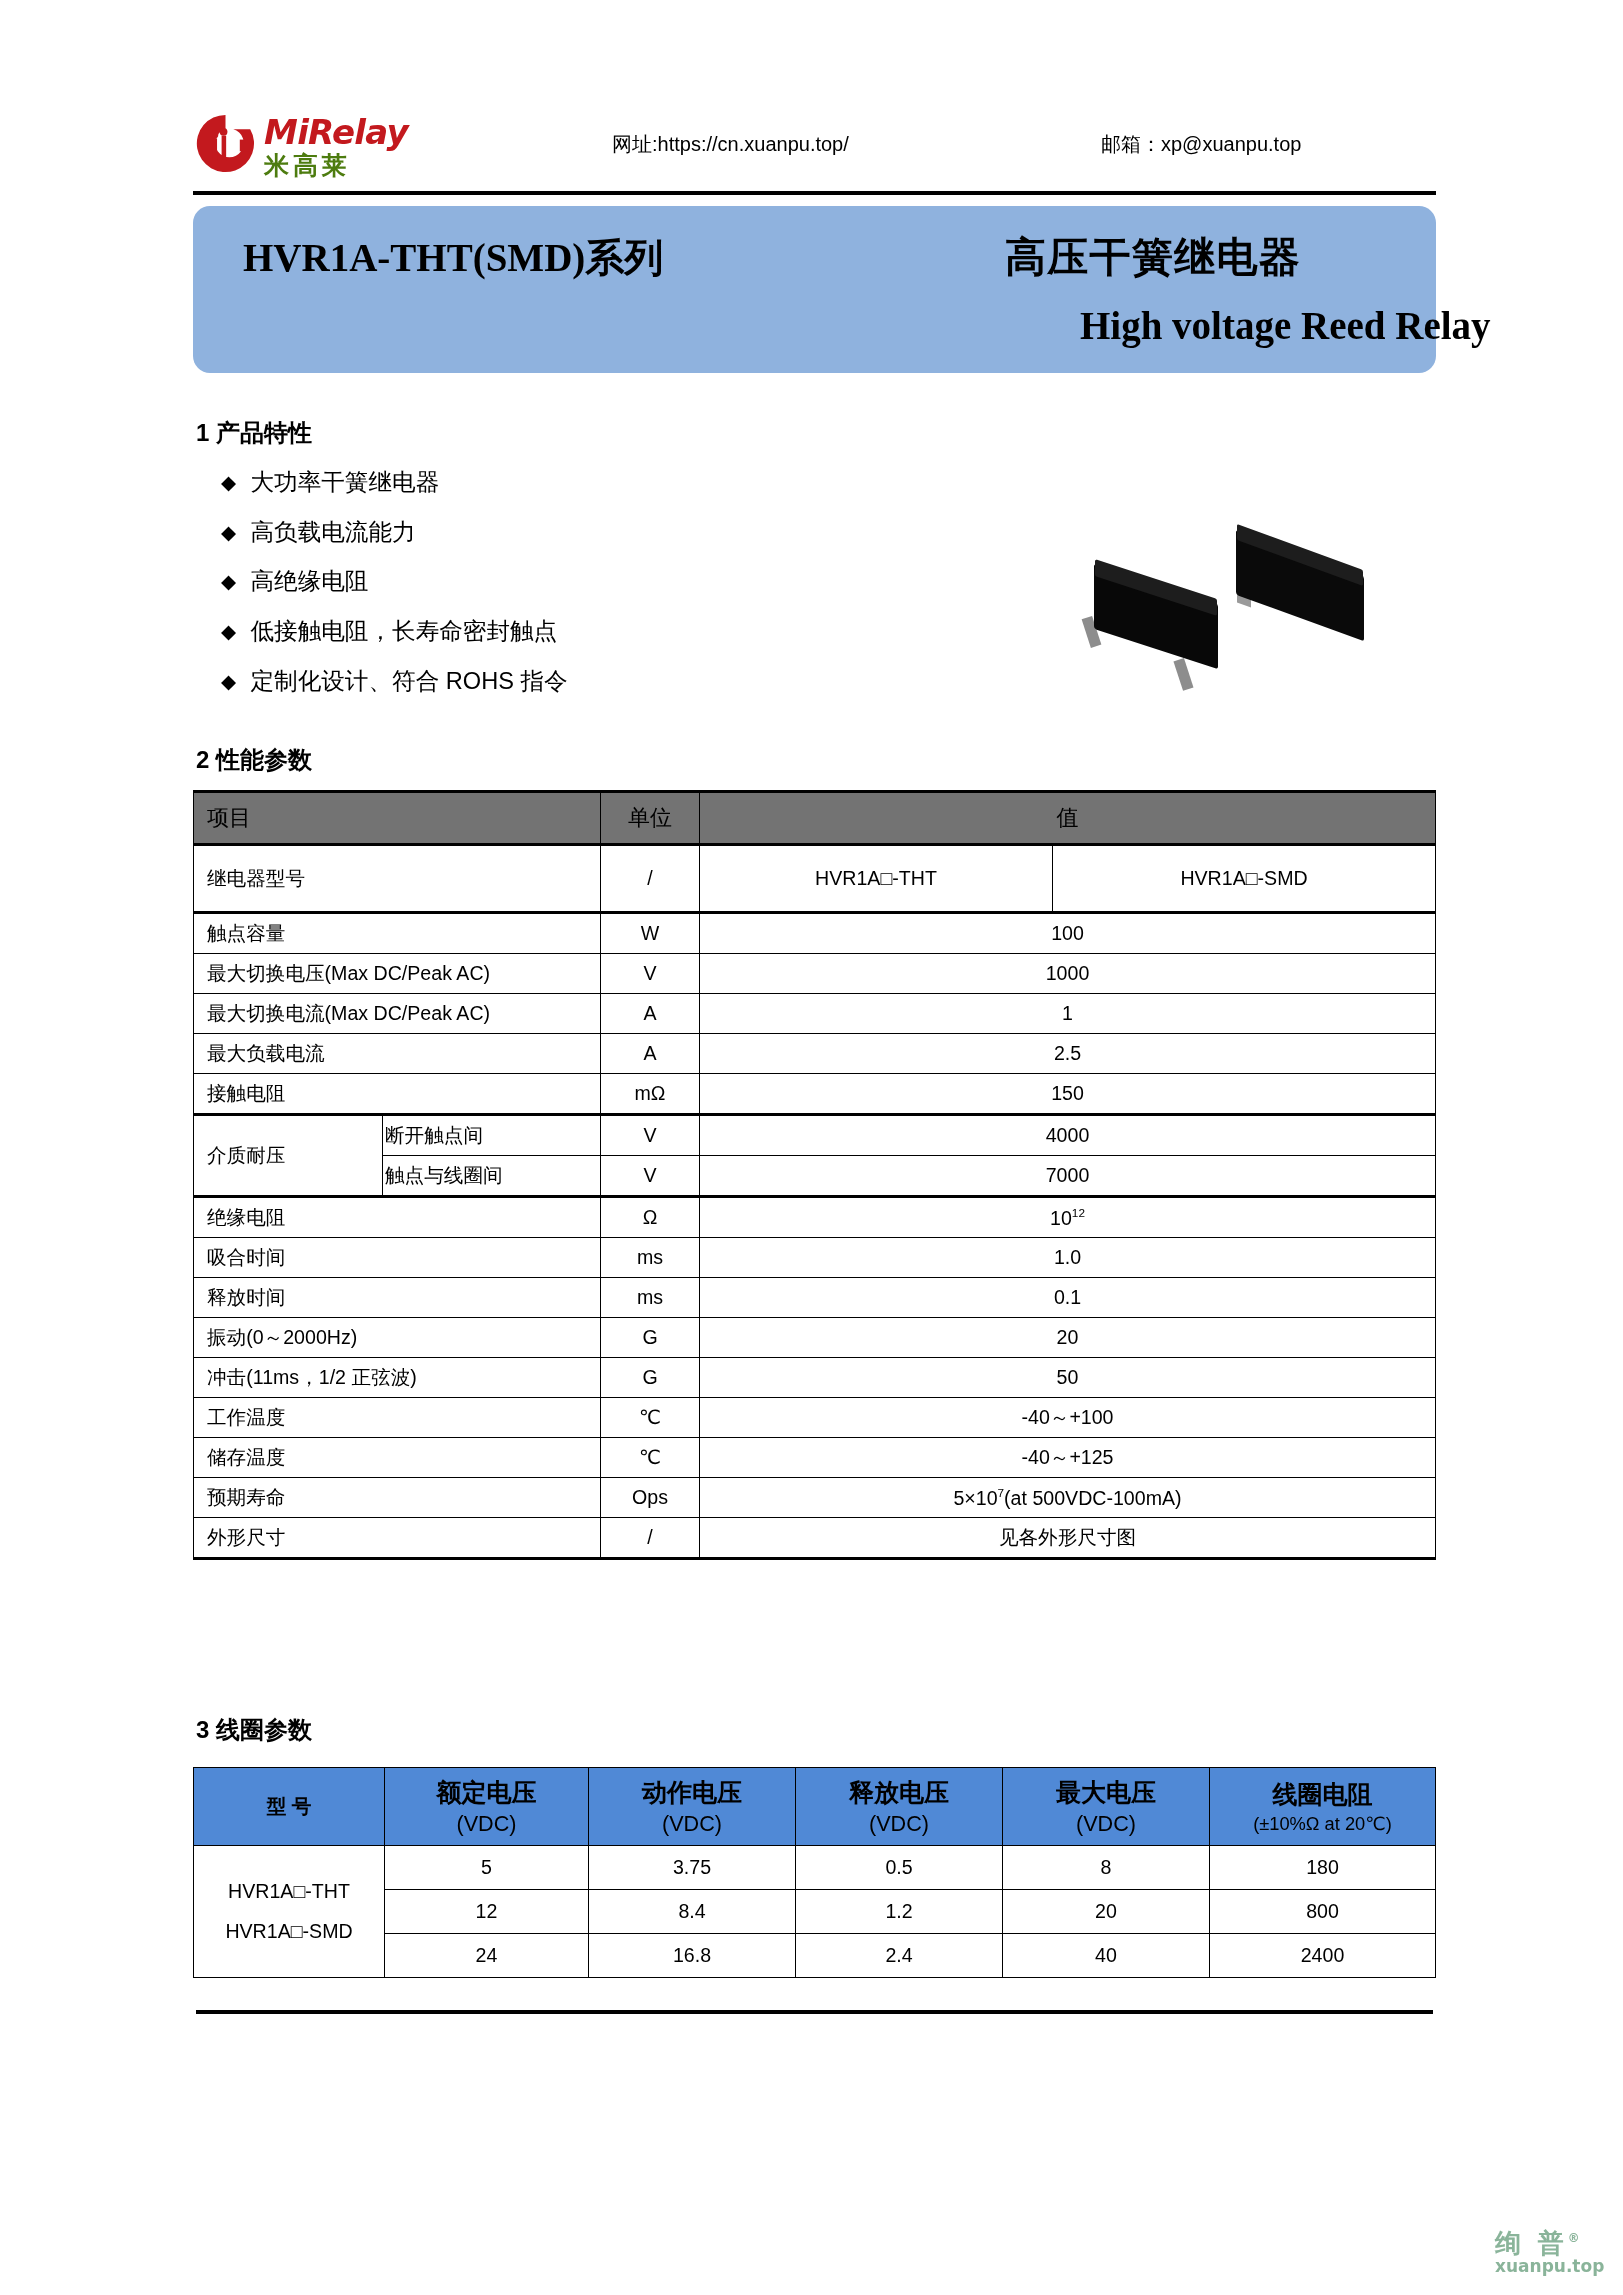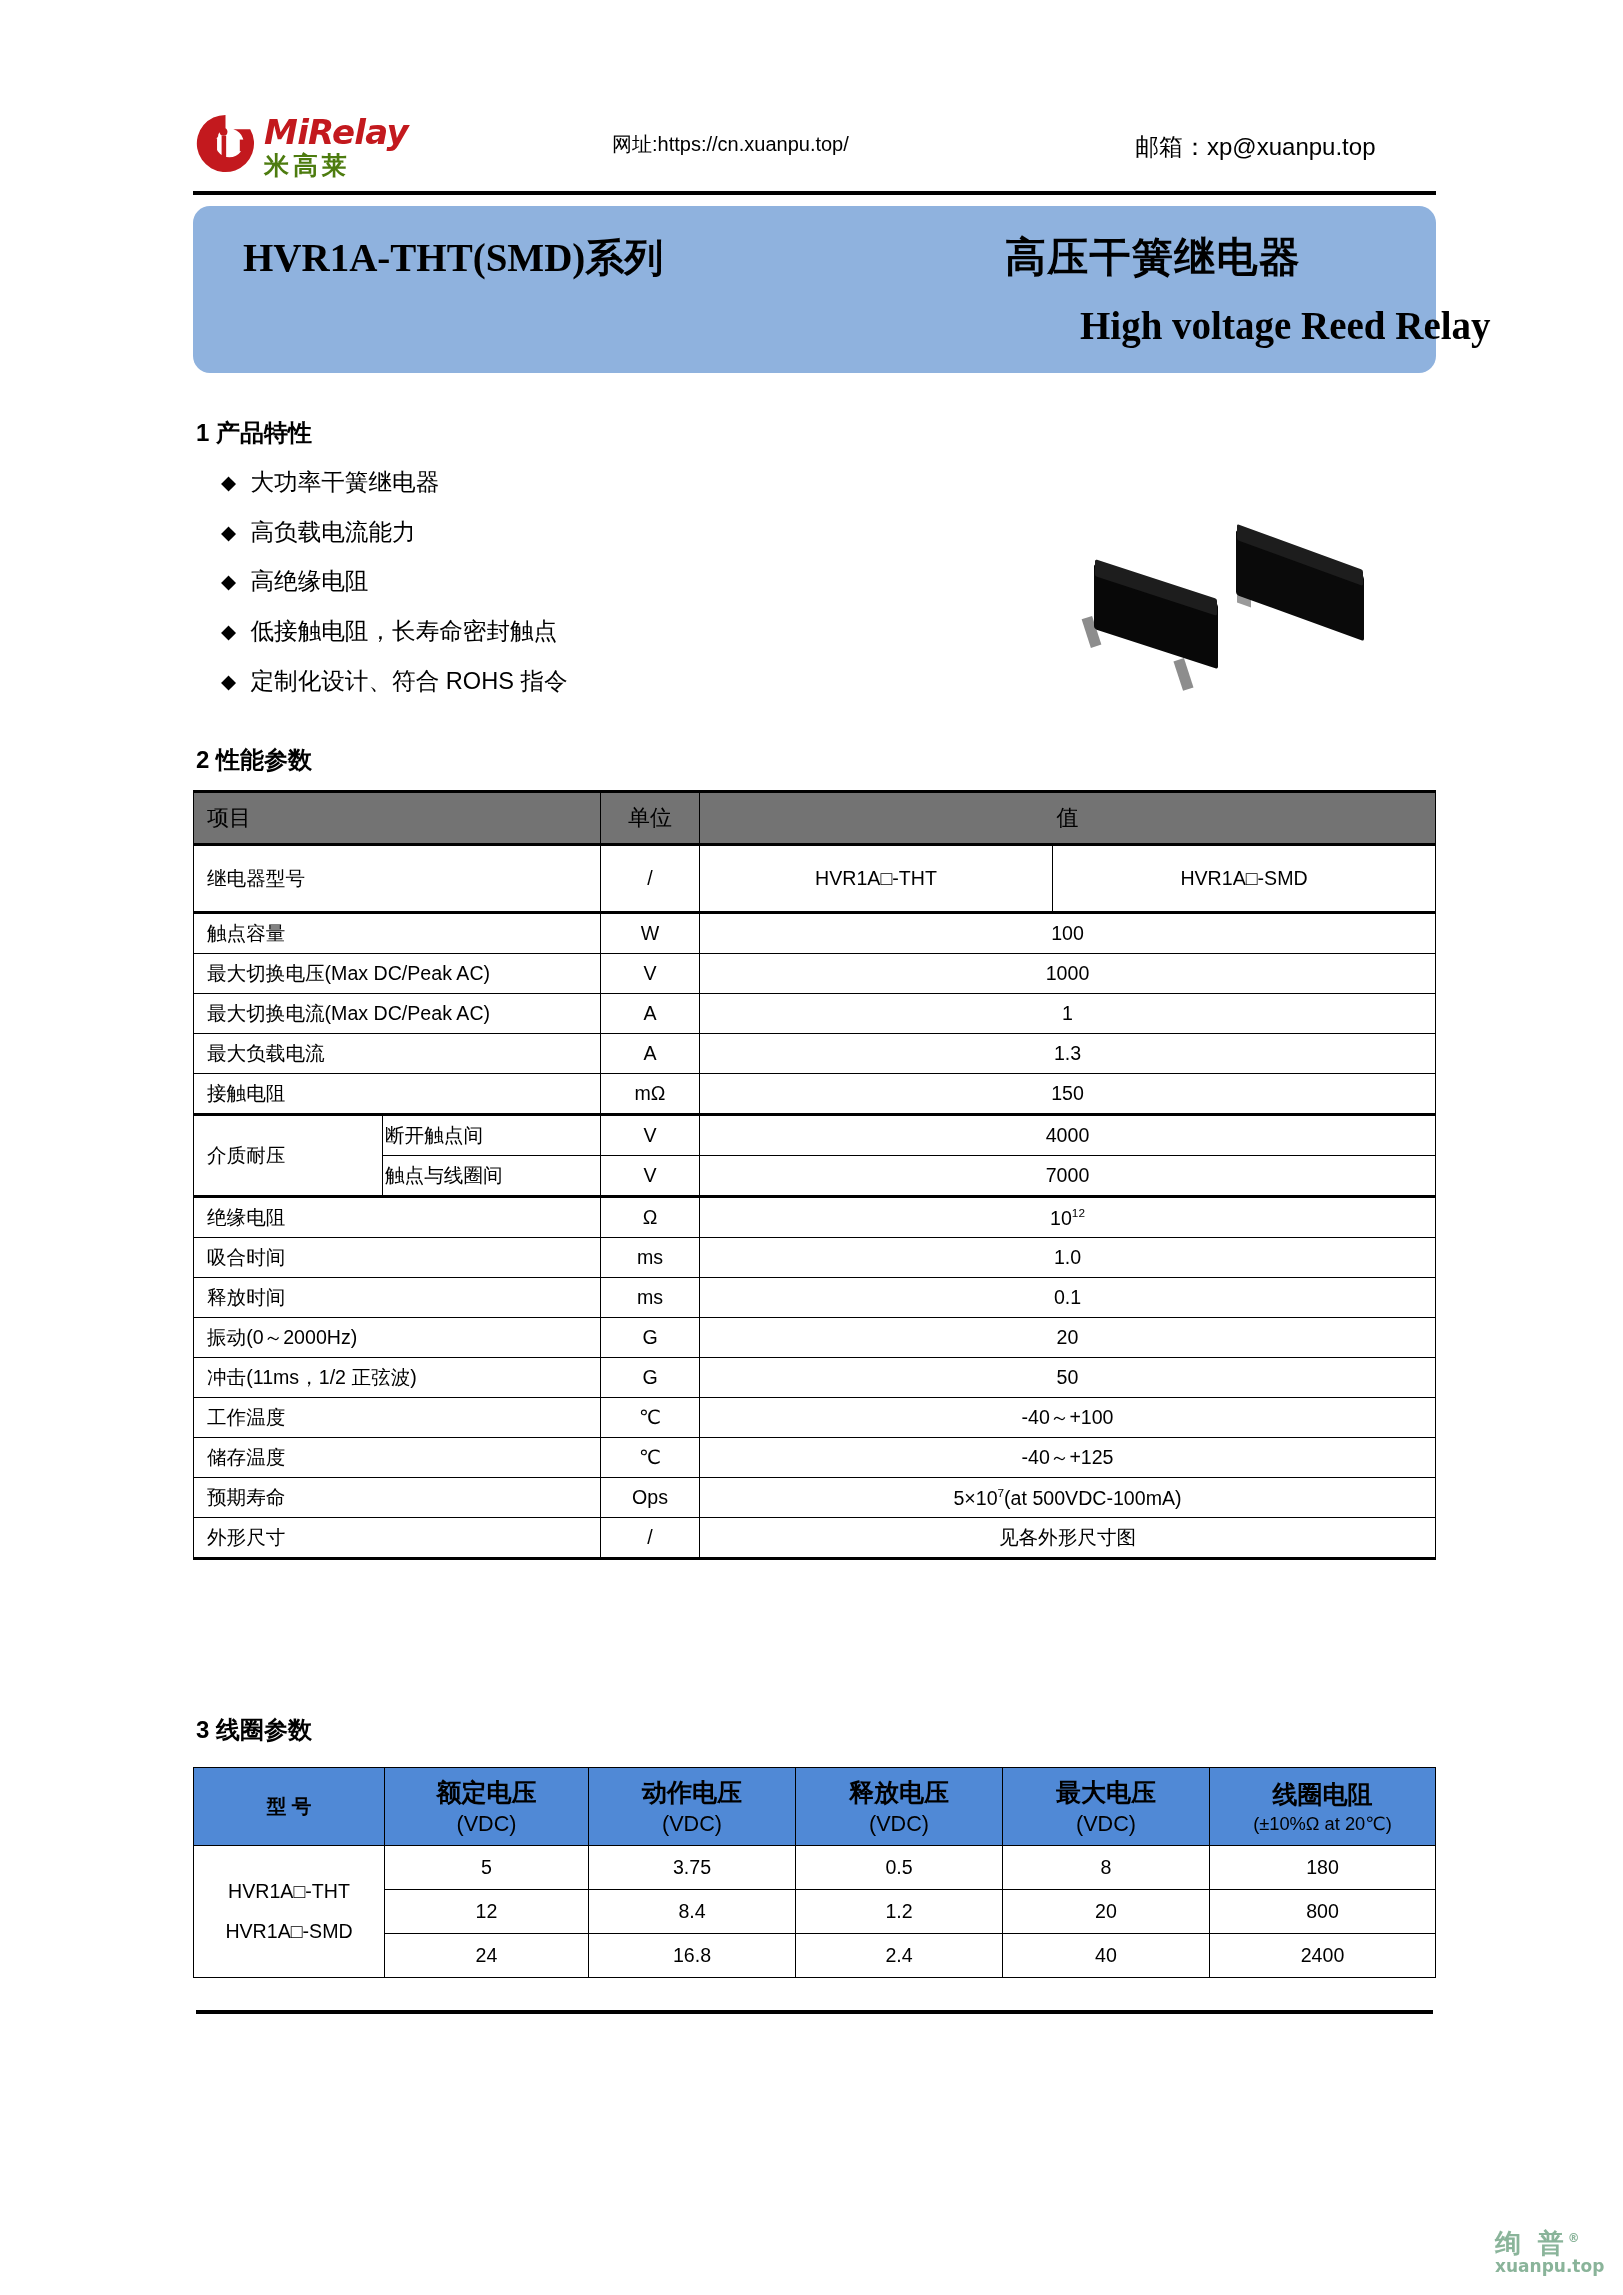--- a/index.html
+++ b/index.html
@@ -13,21 +13,21 @@
   
   .header{position:absolute;left:193px;top:105px;width:1243px;height:79px;}
   .logo-wrap{position:absolute;left:0;top:5.2px;width:268px;height:69px;}
   .logo-mark{position:absolute;left:0;top:1.3px;width:65px;height:65px;}
   .logo-text{position:absolute;left:71px;top:3.9px;width:196px;height:63px;}
   .logo-en{font-family:"DejaVu Sans",sans-serif;font-weight:bold;font-style:italic;
            font-size:34px;color:#C3191E;letter-spacing:-0.7px;line-height:37px;}
   .logo-cn{font-family:"DejaVu Sans",sans-serif;font-weight:bold;font-size:25px;
            color:#4d7c0f;letter-spacing:3.9px;line-height:27.5px;margin-top:1.3px;}
   .hdr-site{position:absolute;left:419px;top:26px;font-size:20px;white-space:nowrap;}
-  .hdr-mail{position:absolute;left:942px;top:26px;font-size:24px;white-space:nowrap;}
+  .hdr-mail{position:absolute;left:908px;top:26px;font-size:20px;white-space:nowrap;}
   .hdr-rule{position:absolute;left:193px;top:191px;width:1243px;height:3.9px;background:#000;}
 
   
   .banner{position:absolute;left:193px;top:206px;width:1243px;height:167px;
           background:#8FB2DE;border-radius:17px;}
   .banner-l1{position:absolute;left:39px;top:25px;font-family:"Liberation Serif","DejaVu Serif",serif;
              font-weight:bold;font-size:39px;white-space:nowrap;margin-left:11px;}
   .banner-l1b{position:absolute;left:772px;top:23.6px;font-family:"Liberation Serif","DejaVu Serif",serif;
               font-weight:bold;font-size:41px;letter-spacing:1.3px;white-space:nowrap;margin-left:40px;}
   .banner-l2{position:absolute;left:887px;top:97px;font-family:"Liberation Serif","DejaVu Serif",serif;
@@ -185,21 +185,21 @@
         <td class="c-val" colspan="2">1000</td>
       </tr>
       <tr>
         <td class="c-item" colspan="2">最大切换电流(Max DC/Peak AC)</td>
         <td class="c-unit">A</td>
         <td class="c-val" colspan="2">1</td>
       </tr>
       <tr>
         <td class="c-item" colspan="2">最大负载电流</td>
         <td class="c-unit">A</td>
-        <td class="c-val" colspan="2">1.3</td>
+        <td class="c-val" colspan="2">2.5</td>
       </tr>
       <tr>
         <td class="c-item" colspan="2">接触电阻</td>
         <td class="c-unit">mΩ</td>
         <td class="c-val" colspan="2">150</td>
       </tr>
       <tr>
         <td class="sub-a heavy-top" rowspan="2">介质耐压</td>
         <td class="sub-b heavy-top">断开触点间</td>
         <td class="c-unit heavy-top">V</td>

